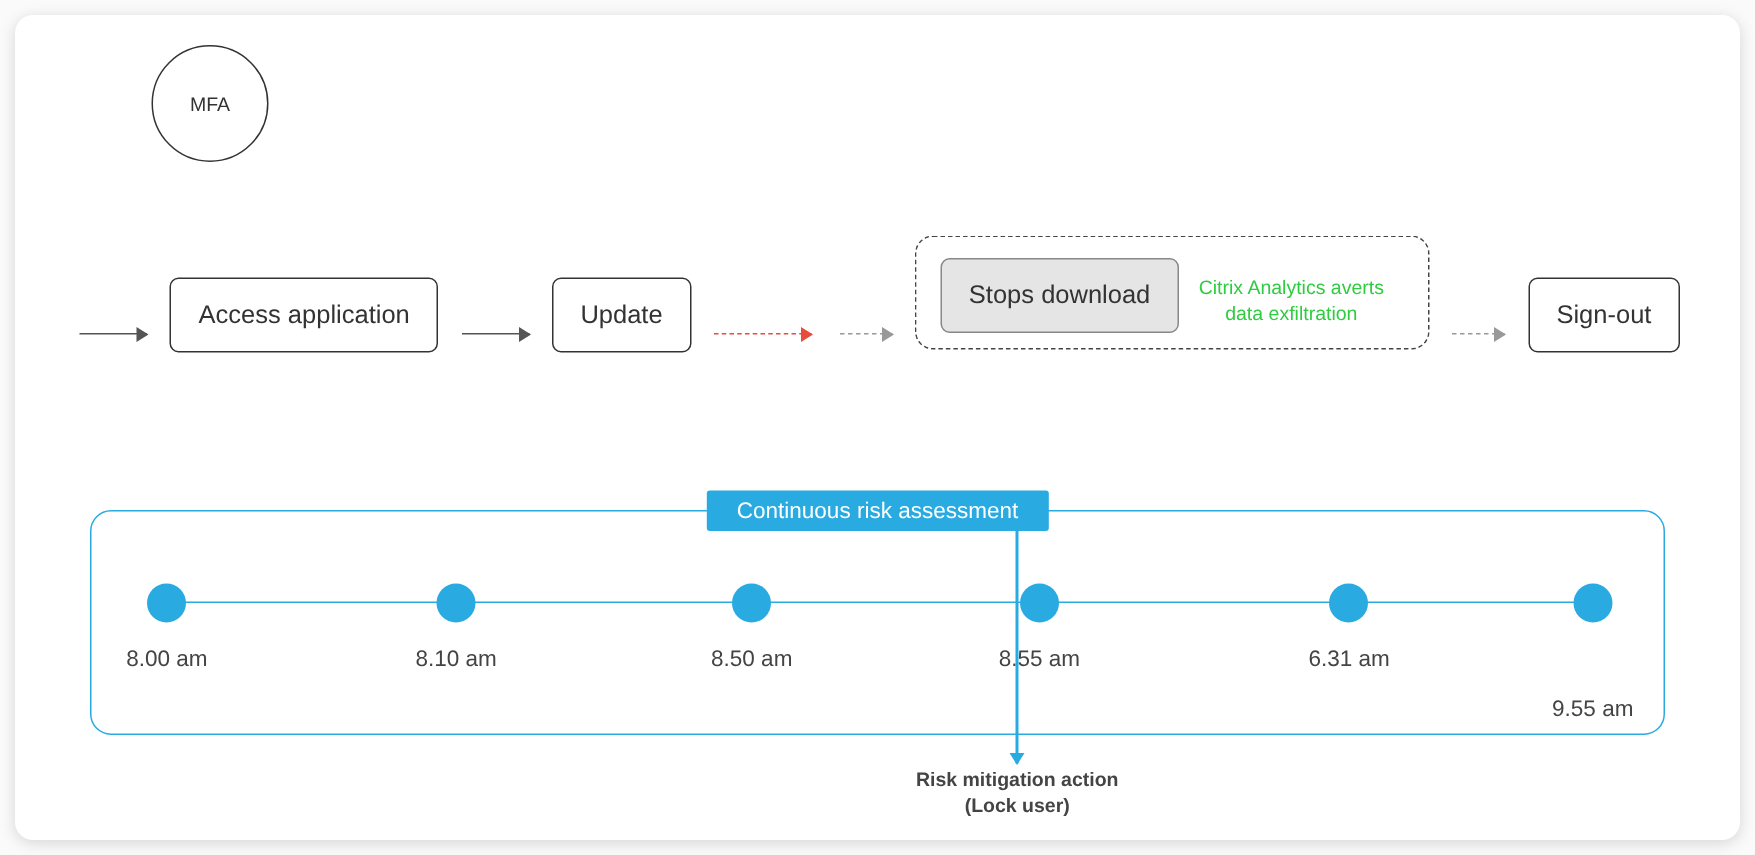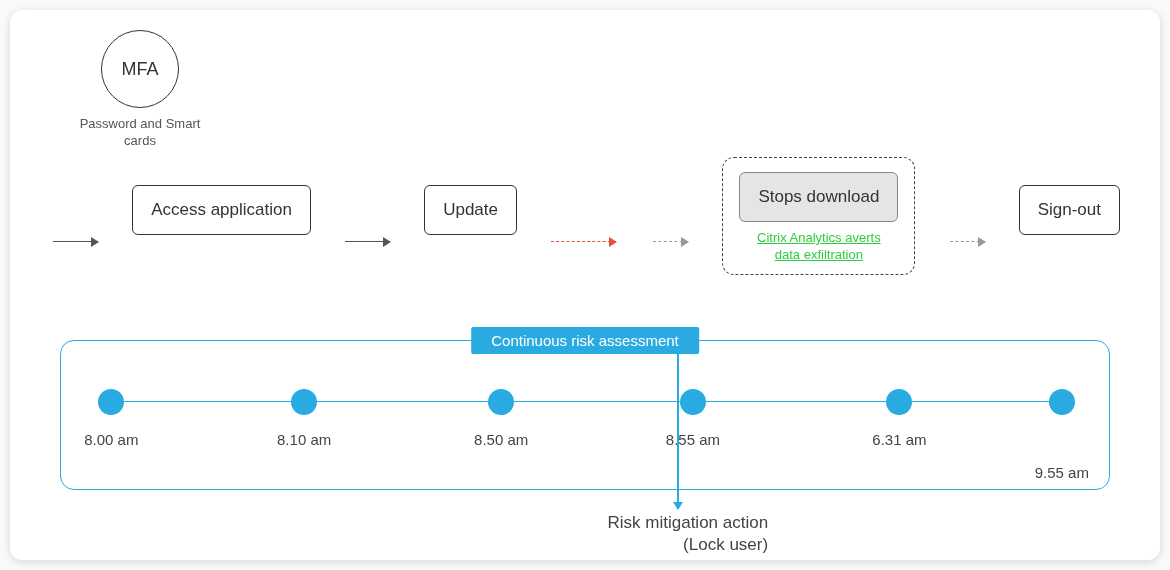--- a/index.html
+++ b/index.html
@@ -32,21 +32,21 @@
   }
   .mfa-circle {
     width: 78px;
     height: 78px;
     border: 1.5px solid #333;
     border-radius: 50%;
     display: flex;
     align-items: center;
     justify-content: center;
     margin: 0 auto 8px;
-    font-size: 18px;
+    font-size: 13px;
     color: #333;
   }
   .mfa-sub {
     font-size: 13px;
     color: #555;
     line-height: 1.3;
   }
 
   
   .flow-row {
@@ -86,33 +86,32 @@
     border-color: #888;
     background: #e5e5e5;
   }
   .node-sub {
     font-size: 13px;
     color: #555;
     text-align: center;
     margin-top: 8px;
     line-height: 1.3;
     max-width: 150px;
-    text-decoration: underline;
   }
   .node-sub.green {
     color: #2ecc40;
   }
 
   
   .dashed-wrap {
     border: 1.5px dashed #444;
     border-radius: 12px;
     padding: 14px 16px 10px;
     display: flex;
-    flex-direction: column;
+    flex-direction: row;
     align-items: center;
     margin-top: -28px;
   }
   .dashed-wrap .node {
     min-width: 140px;
   }
 
   
   .arrow {
     width: 45px;
@@ -213,38 +212,38 @@
     left: -4px;
     width: 0;
     height: 0;
     border-left: 5px solid transparent;
     border-right: 5px solid transparent;
     border-top: 8px solid #29abe2;
   }
   .risk-label {
     position: absolute;
     top: 502px;
-    font-size: 17px;
+    font-size: 13px;
     color: #444;
-    text-align: right;
+    text-align: center;
     transform: translateX(-50%);
     line-height: 1.3;
     width: 180px;
+    font-weight: bold;
   }
 </style>
 </head>
 <body>
 
 <div class="container">
 
   <div class="mfa-section">
     <div class="mfa-circle">
       <span>MFA</span>
     </div>
-    <div class="mfa-sub">Password and Smart cards</div>
   </div>
 
   <div class="flow-row">
 
 
     <div class="arrow top-aligned">
       <div class="arrow-line"></div>
         <div class="arrow-head"></div>
     </div>
 

